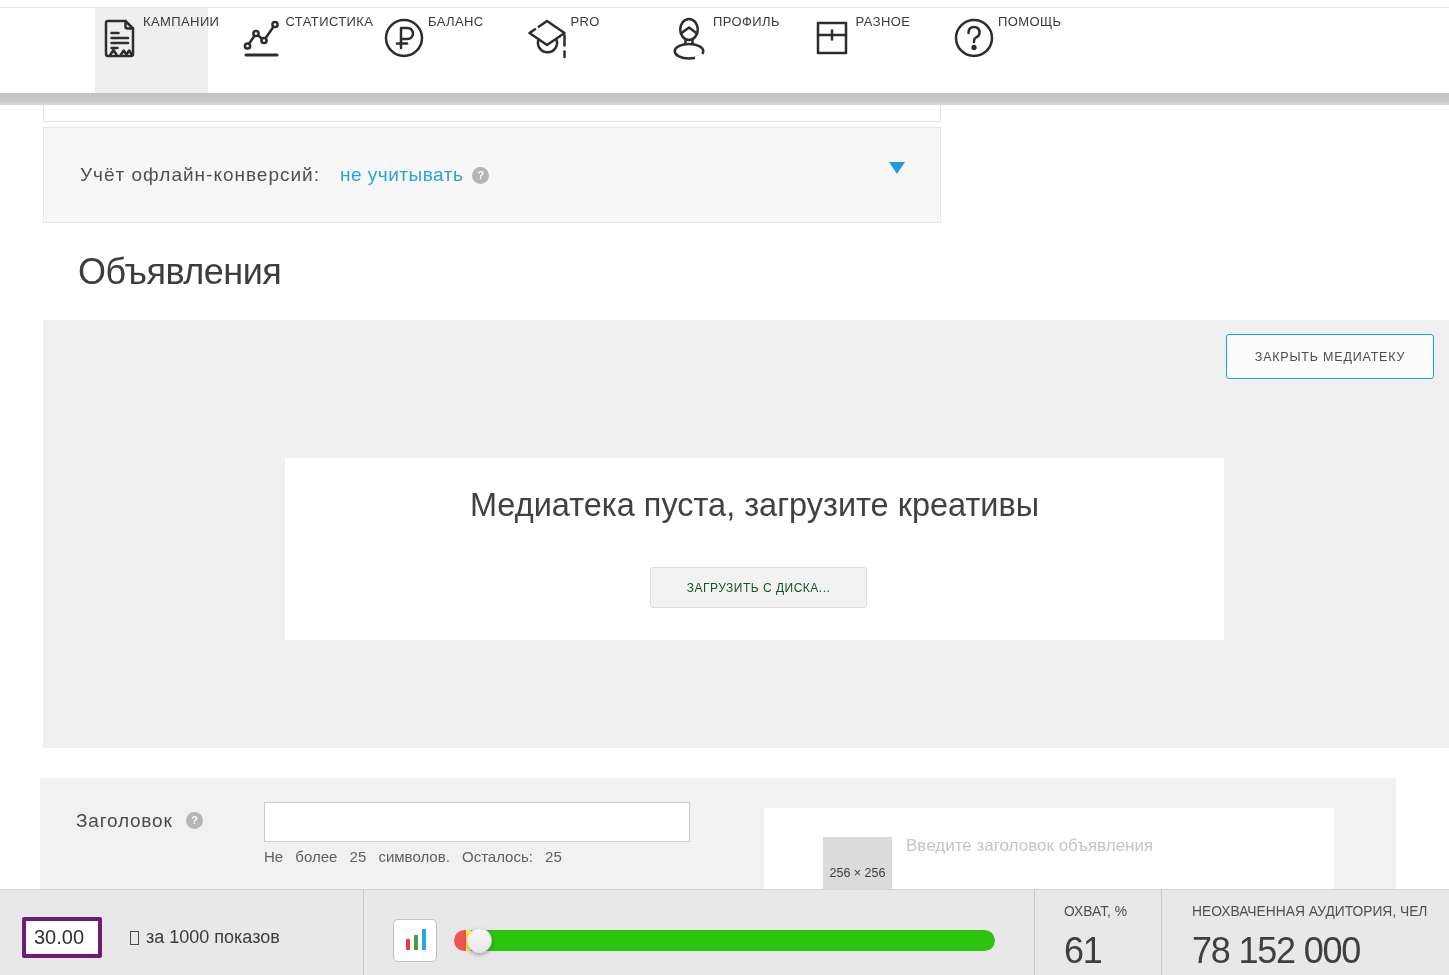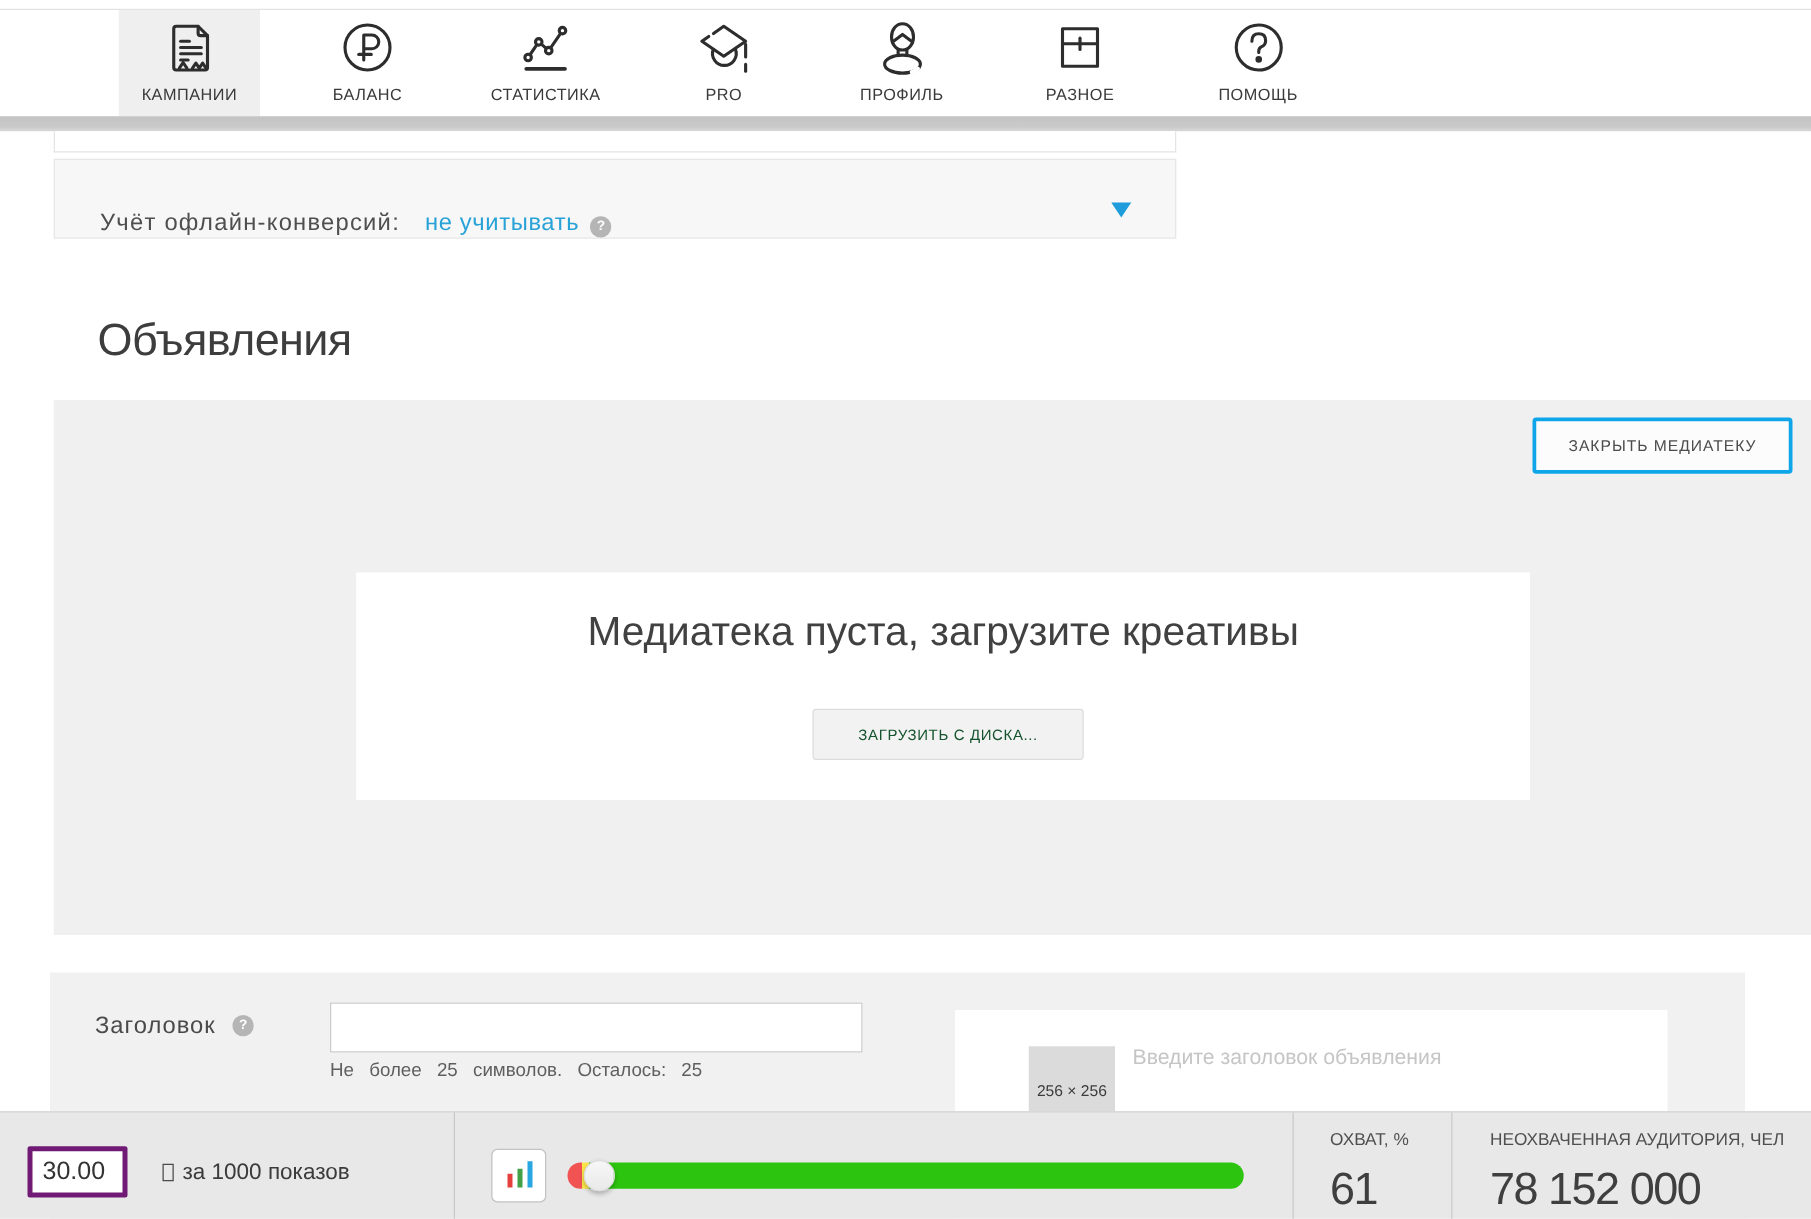--- a/index.html
+++ b/index.html
@@ -2,56 +2,56 @@
 <html><head>
 <meta charset="utf-8">
 <style>
   * { margin:0; padding:0; box-sizing:border-box; }
   html,body { width:1449px; height:975px; background:#fff; overflow:hidden;
     font-family:"Liberation Sans", sans-serif; color:#3c3c3c; }
 
   
   #topline { position:absolute; top:7px; left:0; width:1449px; height:1px; background:#e3e3e3; }
   #nav { position:absolute; top:8px; left:95px; height:85px; display:flex; gap:29.5px; }
-  .nav-item { width:113px; height:85px; display:flex; flex-direction:column; align-items:center;
+  .nav-item { width:113px; height:85px; display:flex; align-items:flex-start;
     justify-content:flex-start; cursor:pointer; }
   .nav-item.active { background:#efefef; }
   .nav-icon { margin-top:6px; width:48px; height:48px; display:flex; align-items:center; justify-content:center; }
   .nav-icon svg { width:48px; height:48px; }
   .nav-label { margin-top:6px; font-size:13px; letter-spacing:0.4px; color:#3a3a3a; }
 
   
   #scrollband { position:absolute; top:93px; left:0; width:1449px; height:12px;
     background:linear-gradient(180deg,#c3c3c3 0%,#cacaca 70%,#d8d8d8 100%); }
 
   
   #card-remnant { position:absolute; top:105px; left:43px; width:898px; height:17px;
     background:#fff; border-left:1px solid #e4e4e4; border-right:1px solid #e4e4e4;
     border-bottom:1px solid #e4e4e4; }
 
   
-  #offline-panel { position:absolute; top:127px; left:43px; width:898px; height:64px;
-    background:#f7f7f7; border:1px solid #e7e7e7; display:flex; align-items:flex-end; }
+  #offline-panel { position:absolute; top:127px; left:43px; width:898px; height:96px;
+    background:#f7f7f7; border:1px solid #e7e7e7; display:flex; align-items:center; }
   #offline-panel .lbl { margin-left:36px; font-size:19px; letter-spacing:1px; color:#4f4f4f; }
   #offline-panel .link { margin-left:20px; font-size:19px; letter-spacing:0.5px; color:#29a3d7; cursor:pointer; }
   .help-dot { display:inline-block; width:17px; height:17px; border-radius:50%;
     background:#b5b5b5; color:#fff; font-size:11px; font-weight:bold; line-height:17px;
     text-align:center; margin-left:9px; flex:0 0 auto; }
   #offline-caret { position:absolute; right:35px; top:34px; width:0; height:0;
     border-left:8px solid transparent; border-right:8px solid transparent;
     border-top:12px solid #1f9cdb; cursor:pointer; }
 
   
   #ads-heading { position:absolute; top:251px; left:44px; font-size:36px; font-weight:300;
     letter-spacing:-0.5px; color:#3d3d3d;margin-left:34px; }
 
   
   #media-panel { position:absolute; top:320px; left:43px; width:1406px; height:428px; background:#f0f0f0; }
   #close-media-btn { position:absolute; top:14px; right:15px; width:208px; height:45px;
-    background:#fcfcfc; border:3px solid #0ea5e9; border-radius:3px; font-size:12.5px;
+    background:#fcfcfc; border:1px solid #0ea5e9; border-radius:3px; font-size:12.5px;
     letter-spacing:0.8px; color:#4c4c4c; cursor:pointer; font-family:inherit; }
   #media-empty-box { position:absolute; top:138px; left:242px; width:939px; height:182px; background:#fff; }
   #media-empty-title { position:absolute; top:29px; left:0; width:100%; text-align:center;
     font-size:32.5px; font-weight:300; color:#414141; }
   #upload-disk-btn { position:absolute; top:109px; left:365px; width:217px; height:41px;
     background:#f2f2f2; border:1px solid #dcdcdc; border-radius:3px; font-size:12px;
     letter-spacing:0.5px; color:#14532d; cursor:pointer; font-family:inherit; }
 
   
   #form-panel { position:absolute; top:778px; left:40px; width:1356px; height:197px; background:#f1f1f1; }
@@ -112,39 +112,39 @@
         <path d="M16.5 34 h6"></path>
         <path d="M15.5 40.5 l3-4.5 3 4.5"></path>
         <path d="M26 40.5 l2.7-4 2.7 4 2.7-4 2.7 4"></path>
       </svg>
     </span>
     <span class="nav-label">КАМПАНИИ</span>
   </div>
   <div class="nav-item">
     <span class="nav-icon">
       <svg viewBox="0 0 48 48" fill="none" stroke="#2d2d2d" stroke-width="2.5" stroke-linejoin="round" stroke-linecap="round">
-        <circle cx="24" cy="24" r="18"></circle>
-        <path d="M21 34 V14 h6.5 a5.5 5.5 0 0 1 0 11 H21"></path>
-        <path d="M17 29.5 h10"></path>
-      </svg>
-    </span>
-    <span class="nav-label">БАЛАНС</span>
-  </div>
-  <div class="nav-item">
-    <span class="nav-icon">
-      <svg viewBox="0 0 48 48" fill="none" stroke="#2d2d2d" stroke-width="2.5" stroke-linejoin="round" stroke-linecap="round">
         <path d="M9.5 32 L18 19.5 L26 26.5 L37 10.5"></path>
         <circle cx="9.5" cy="32" r="2.6" fill="#fff"></circle>
         <circle cx="18" cy="19.5" r="2.6" fill="#fff"></circle>
         <circle cx="26" cy="26.5" r="2.6" fill="#fff"></circle>
         <circle cx="37" cy="10.5" r="2.6" fill="#fff"></circle>
         <path d="M8 41 h31" stroke-width="3"></path>
       </svg>
     </span>
     <span class="nav-label">СТАТИСТИКА</span>
+  </div>
+  <div class="nav-item">
+    <span class="nav-icon">
+      <svg viewBox="0 0 48 48" fill="none" stroke="#2d2d2d" stroke-width="2.5" stroke-linejoin="round" stroke-linecap="round">
+        <circle cx="24" cy="24" r="18"></circle>
+        <path d="M21 34 V14 h6.5 a5.5 5.5 0 0 1 0 11 H21"></path>
+        <path d="M17 29.5 h10"></path>
+      </svg>
+    </span>
+    <span class="nav-label">БАЛАНС</span>
   </div>
   <div class="nav-item">
     <span class="nav-icon">
       <svg viewBox="0 0 48 48" fill="none" stroke="#2d2d2d" stroke-width="2.5" stroke-linejoin="round" stroke-linecap="round">
         <path d="M15.8 12.8 L24 7 L41.5 19 L24 31 L6.5 19 L12 15.2"></path>
         <path d="M15.6 25.5 A9.5 9.5 0 1 0 33.4 25.5"></path>
         <path d="M41.5 21.5 V31.5"></path>
         <path d="M41.5 37.5 V43"></path>
       </svg>
     </span>

